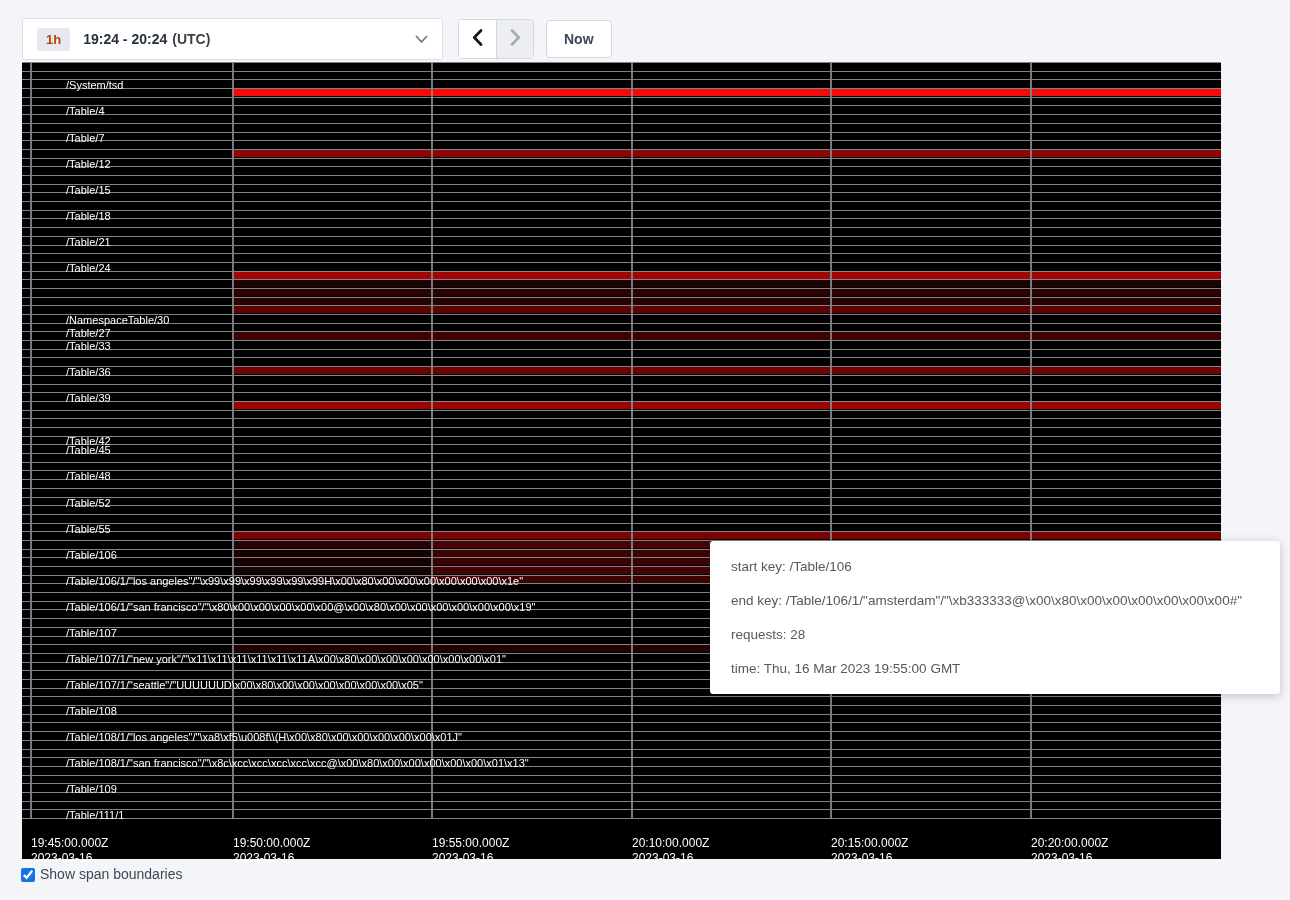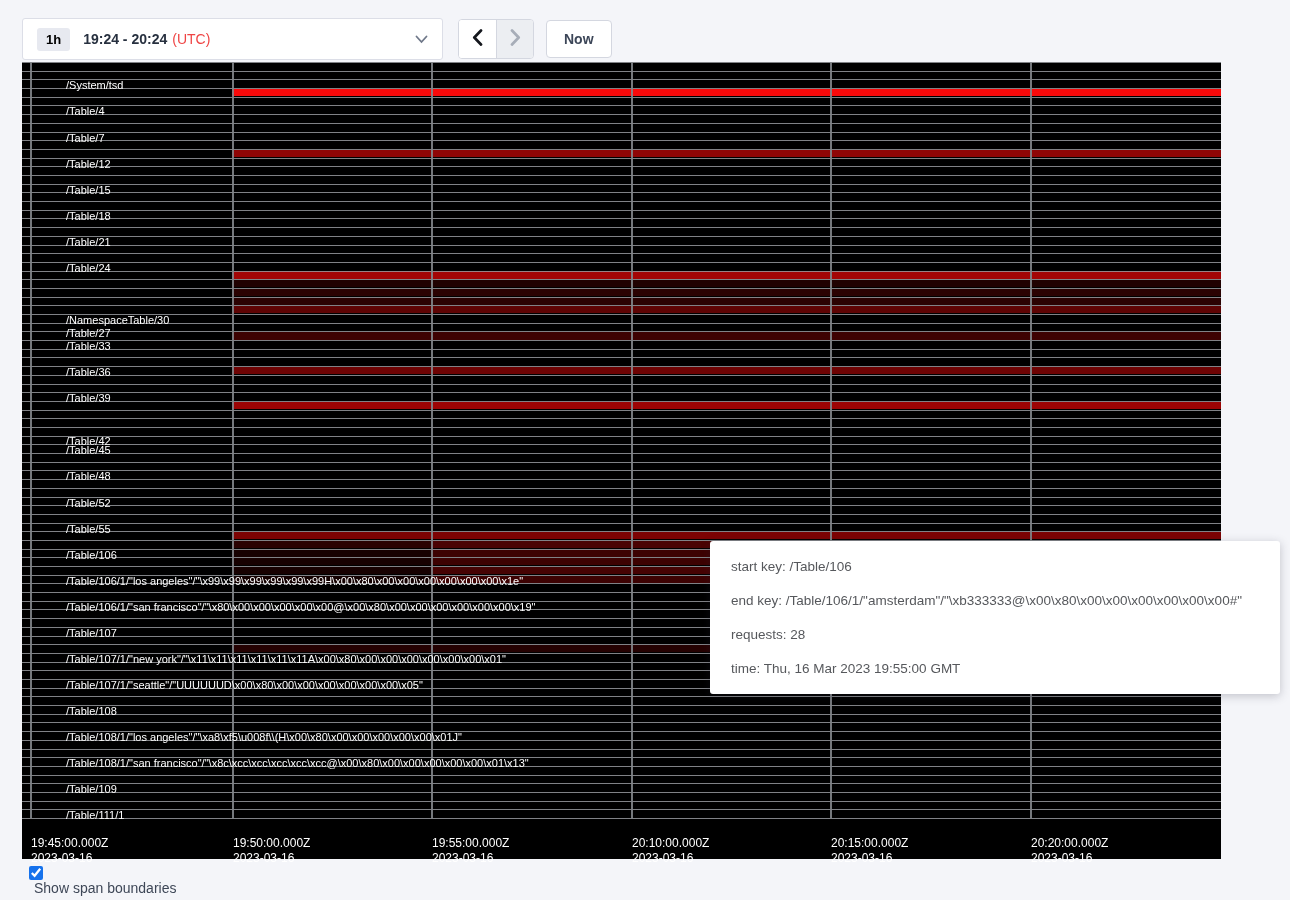--- a/index.html
+++ b/index.html
@@ -8,24 +8,24 @@
     background:#f4f5f9;
     font-family:"Liberation Sans",sans-serif;
   }
   
   .toolbar{position:absolute;left:22px;top:18px;display:flex;align-items:center;}
   .time-selector{
     width:421px;height:42px;box-sizing:border-box;background:#fff;
     border:1px solid #dcdee7;border-radius:3px;display:flex;align-items:center;
     padding:0 14px;cursor:pointer;
   }
-  .badge-1h{background:#e7e9f0;color:#000000;font-weight:bold;font-size:13px;
+  .badge-1h{background:#e7e9f0;color:#c2410c;font-weight:bold;font-size:13px;
     padding:4px 9px;border-radius:3px;}
   .range-text{margin-left:13px;font-size:14px;font-weight:bold;color:#27303f;}
-  .utc-text{font-weight:normal;color:#ef4444;margin-left:5px;font-size:14px;}
+  .utc-text{font-weight:bold;color:#404040;margin-left:5px;font-size:14px;}
   .sel-chevron{margin-left:auto;display:flex;align-items:center;}
   .nav-group{margin-left:15px;display:flex;height:38px;border:1px solid #d4d7e0;
     border-radius:4px;overflow:hidden;background:#fff;}
   .nav-btn{width:37px;border:none;display:flex;align-items:center;justify-content:center;
     background:#fff;cursor:pointer;padding:0;}
   .nav-btn.next{background:#eceef2;border-left:1px solid #d4d7e0;cursor:default;}
   .now-btn{margin-left:12px;height:38px;padding:0 17px;background:#fff;
     border:1px solid #d4d7e0;border-radius:4px;font-weight:bold;font-size:14px;
     color:#3c4658;cursor:pointer;font-family:"Liberation Sans",sans-serif;}
   
@@ -38,21 +38,21 @@
     white-space:nowrap;z-index:3;padding-left:36px;}
   #xaxis{position:absolute;left:0;bottom:0;height:29px;width:100%;}
   .xlab{position:absolute;top:6px;color:#fff;font-size:12px;line-height:15px;white-space:nowrap;}
   
   #tooltip{position:absolute;left:710px;top:541px;width:570px;height:153px;
     box-sizing:border-box;background:#fff;border-radius:3px;z-index:10;
     box-shadow:0 2px 10px rgba(40,40,60,0.25);padding:9px 21px;color:#56585c;
     font-size:13.5px;}
   #tooltip .tline{line-height:34px;white-space:nowrap;}
   
-  .footer{position:absolute;left:29px;top:866px;display:flex;align-items:flex-start;flex-direction:column;}
+  .footer{position:absolute;left:21px;top:866px;display:flex;align-items:flex-end;}
   .footer input{width:14px;height:14px;margin:0;accent-color:#1672ec;}
   .footer label{margin-left:5px;font-size:14px;color:#3e4757;}
 </style>
 </head>
 <body>
 
 <div class="toolbar">
   <div class="time-selector">
     <span class="badge-1h">1h</span>
     <span class="range-text">19:24 - 20:24</span>

